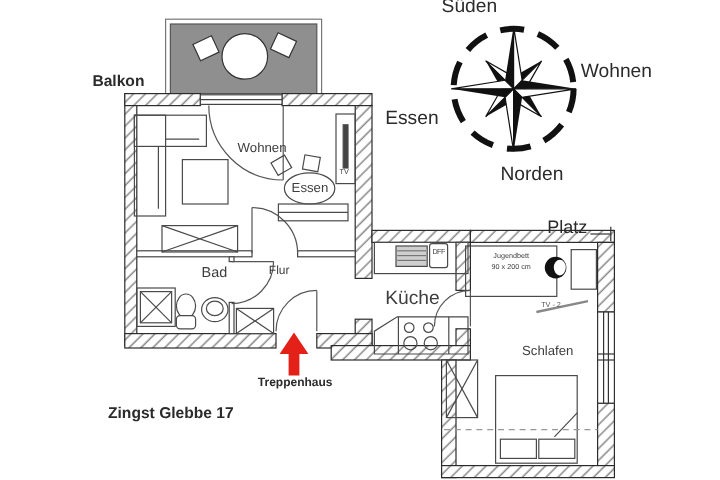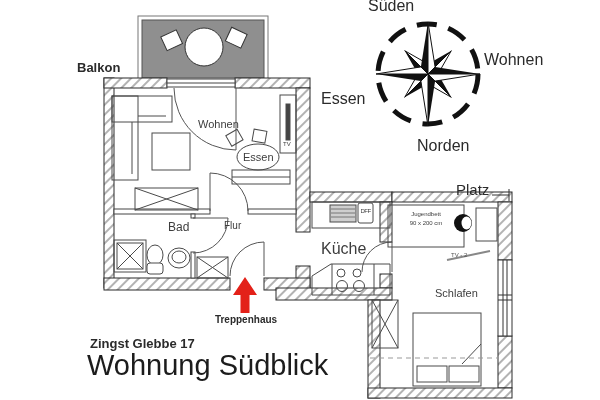--- a/index.html
+++ b/index.html
@@ -209,15 +209,14 @@
 <span class="lbl flur">Flur</span>
 <span class="lbl kueche">Küche</span>
 <span class="lbl ctr dff">DFF</span>
 <span class="lbl ctr jug1">Jugendbett</span>
 <span class="lbl ctr jug2">90 x 200 cm</span>
 <span class="lbl tv2">TV - 2</span>
 <span class="lbl ho2">Platz</span>
 <span class="lbl schlafen">Schlafen</span>
 <span class="lbl b ctr trepp">Treppenhaus</span>
 <span class="lbl b addr">Zingst Glebbe 17</span>
-<span class="lbl big">Wohnung Südblick</span>
 
 </div>
 
 </body></html>

